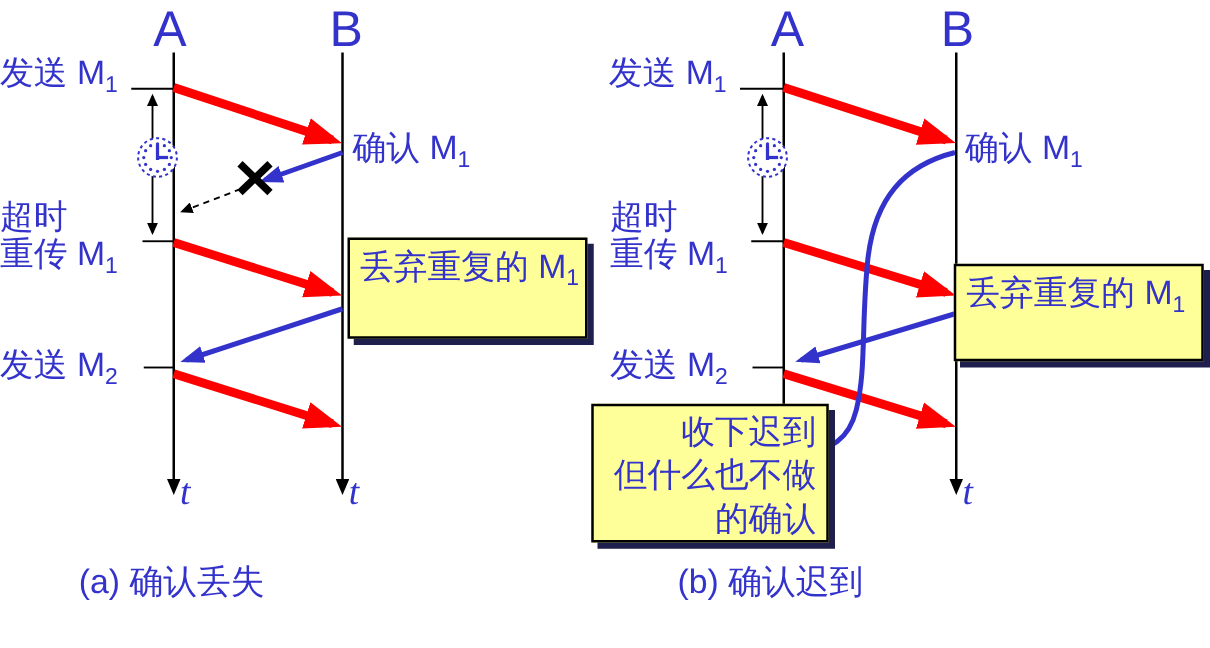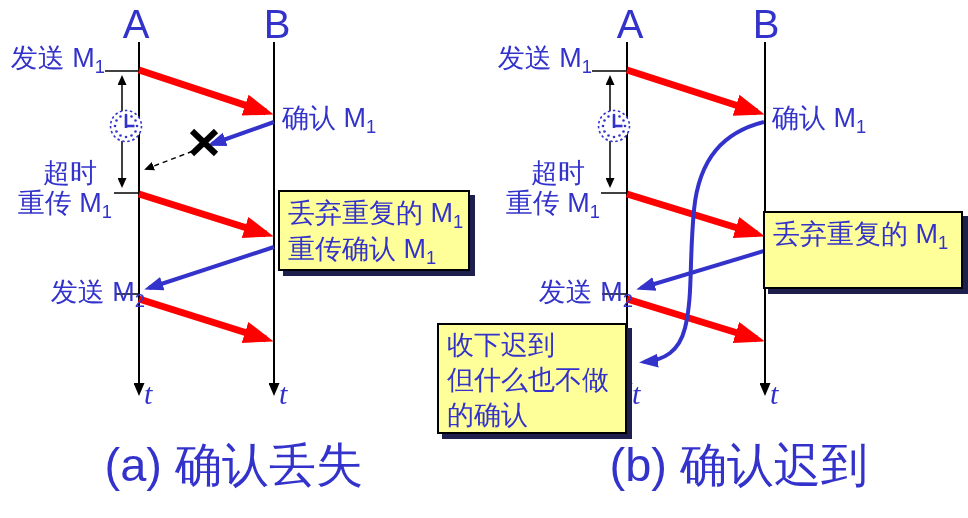--- a/index.html
+++ b/index.html
@@ -8,23 +8,23 @@
   #gfx{position:absolute;left:0;top:0;}
   .lbl{position:absolute;color:#3333CC;font-size:27px;line-height:32px;white-space:nowrap;}
   .lbl sub{font-size:0.68em;line-height:0;}
   .host{position:absolute;color:#3333CC;font-size:40px;line-height:44px;text-align:center;width:44px;}
   .tlabel{position:absolute;color:#3333CC;font-size:30px;line-height:32px;
           font-family:"Liberation Serif","DejaVu Serif",serif;font-style:italic;}
   .note{position:absolute;background:#FFFF99;border:2px solid #000;
         box-shadow:5px 5px 0 #1f1f4d;color:#3333CC;font-size:27px;line-height:36px;
         padding:3px 8px;box-sizing:border-box;white-space:nowrap;}
   .note sub{font-size:0.68em;line-height:0;}
-  .note.center{text-align:left;}
-  .caption{position:absolute;color:#3333CC;font-size:47px;line-height:44px;text-align:right;white-space:nowrap;}
-  .r{text-align:right;}
+  .note.center{text-align:right;margin-left:36px;}
+  .caption{position:absolute;color:#3333CC;font-size:27px;line-height:44px;text-align:left;white-space:nowrap;}
+  .r{}
 </style>
 </head>
 <body>
 
 <div id="stage">
 
   <svg id="gfx" width="968" height="518" viewBox="0 0 968 518">
     <defs>
       <marker id="mRed" markerUnits="userSpaceOnUse" markerWidth="30" markerHeight="26" refX="22" refY="13" orient="auto">
         <path d="M0,2 L30,13 L0,24 Z" fill="#FF0000"></path>
@@ -119,21 +119,20 @@
     <span>重传 M</span><sub>1</sub>
   </div>
   <div class="lbl r" style="left:0;top:276px;width:145px;">
     <span>发送 M</span><sub>2</sub>
   </div>
   <div class="tlabel" style="left:144px;top:378px;">t</div>
   <div class="tlabel" style="left:279px;top:378px;">t</div>
 
   <div class="note" style="left:278px;top:190px;width:192px;height:81px;">
     <div><span>丢弃重复的 M</span><sub>1</sub></div>
-    <div><span>重传确认 M</span><sub>1</sub></div>
   </div>
 
   <div class="caption" style="left:63px;top:443px;width:300px;">(a) 确认丢失</div>
 
   <div class="host" style="left:608px;top:2px;">A</div>
   <div class="host" style="left:744px;top:2px;">B</div>
 
   <div class="lbl r" style="left:487px;top:42px;width:105px;">
     <span>发送 M</span><sub>1</sub>
   </div>
@@ -153,15 +152,15 @@
   <div class="note" style="left:763px;top:211px;width:200px;height:78px;">
     <div><span>丢弃重复的 M</span><sub>1</sub></div>
   </div>
 
   <div class="note center" style="left:437px;top:323px;width:190px;height:111px;line-height:35px;">
     <div>收下迟到</div>
     <div>但什么也不做</div>
     <div>的确认</div>
   </div>
 
-  <div class="caption" style="left:568px;top:443px;width:300px;">(b) 确认迟到</div>
+  <div class="caption" style="left:542px;top:443px;width:300px;">(b) 确认迟到</div>
 
 </div>
 
 </body></html>

